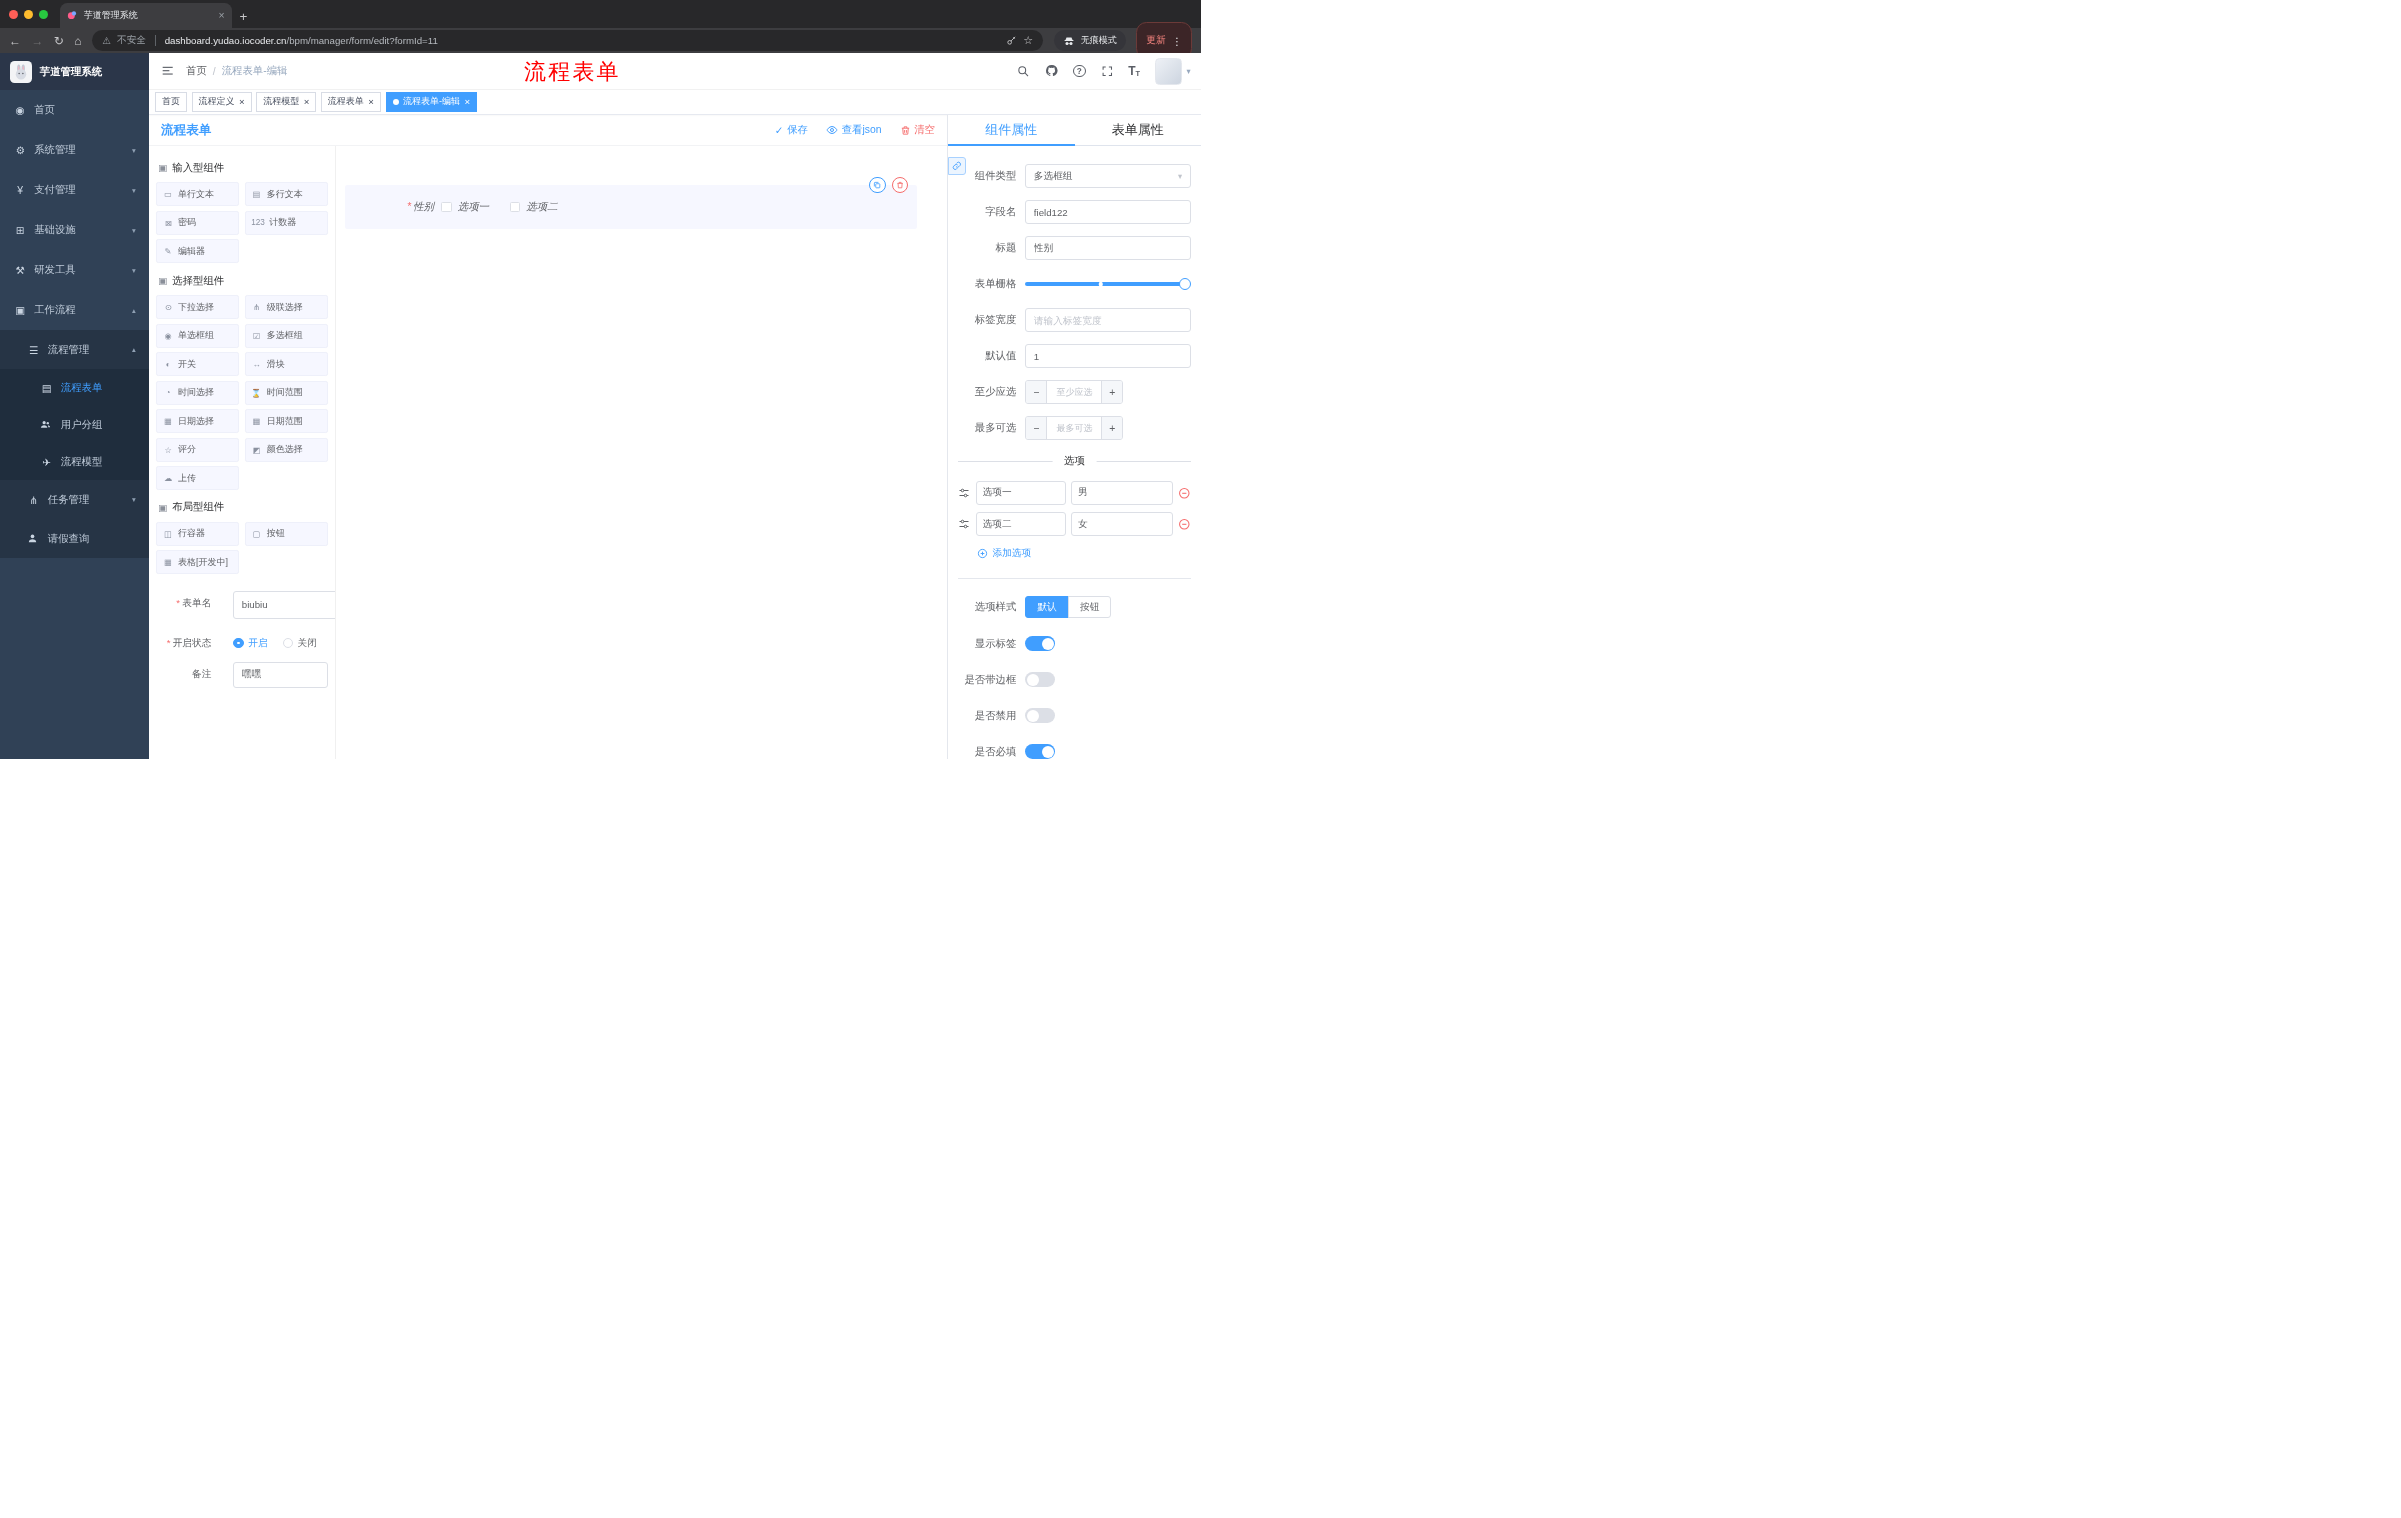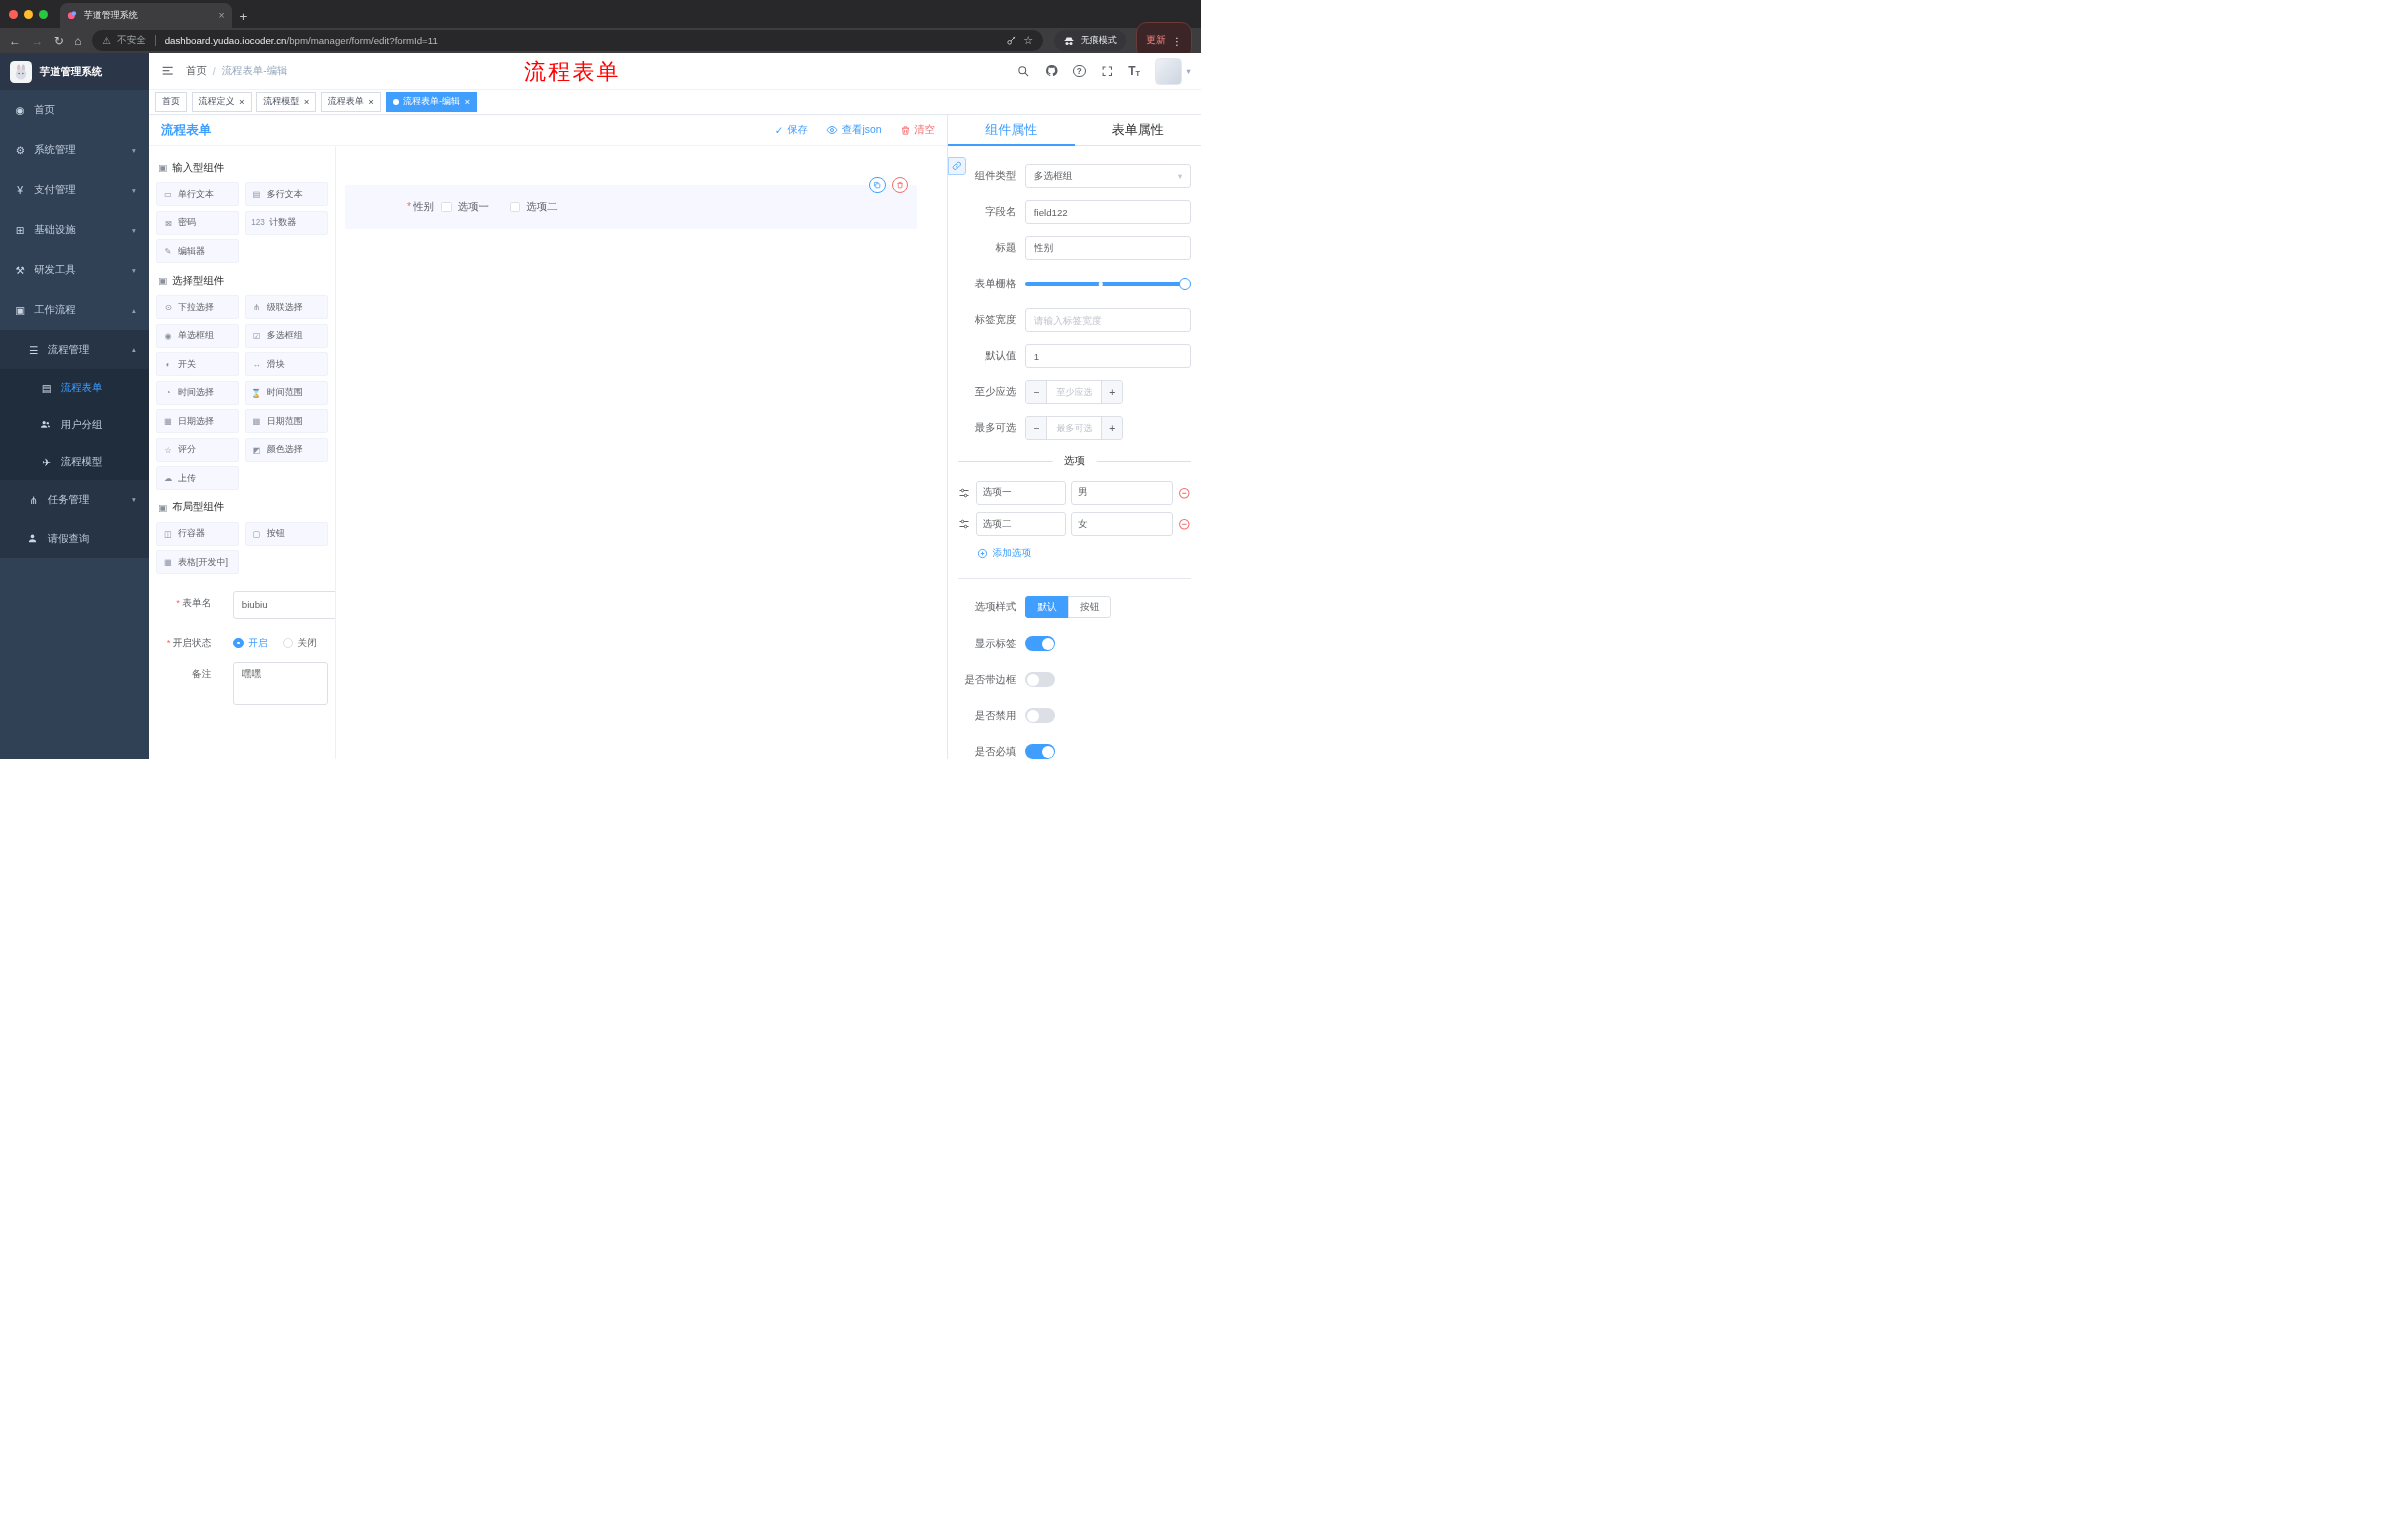--- a/index.html
+++ b/index.html
@@ -96,34 +96,34 @@
   .comp-grid { display:grid; grid-template-columns:1fr 1fr; gap:4.5px 6px; }
   .comp-item { height:24px; display:flex; align-items:center; gap:4.5px; padding:0 5.2px;
     background:#f6f7ff; border:0.7px solid #eef0fa; border-radius:2.2px; font-size:9px; color:#606266; cursor:move; white-space:nowrap; }
   .c-icon { color:#8a919f; font-size:8.2px; min-width:11px; text-align:center; flex-shrink:0; }
 
   .meta-form { margin-top:16.3px; }
   .meta-row { display:flex; align-items:flex-start; margin-bottom:12px; }
   .meta-label { width:55px; flex-shrink:0; text-align:right; font-size:9.7px; color:#606266; padding-top:6px; margin-right:22px; white-space:nowrap; }
   .star-req { color:#f56c6c; margin-right:2.2px; }
   .meta-input { width:111px; height:28px; border:0.7px solid #dcdfe6; border-radius:3px; padding:0 7.4px; font-size:9.7px; color:#606266; outline:none; }
-  textarea.meta-input { height:43px; padding:4.5px 7.4px; resize:none; font-family:Liberation Sans, sans-serif; line-height:1.4; }
+  textarea.meta-input { height:26px; padding:4.5px 7.4px; resize:none; font-family:Liberation Sans, sans-serif; line-height:1.4; }
   .radio-group { display:flex; gap:15px; padding-top:6px; }
   .radio { display:flex; align-items:center; gap:4.5px; font-size:9.7px; color:#606266; cursor:pointer; }
   .radio-dot { position:relative; width:10.4px; height:10.4px; border:0.7px solid #dcdfe6; border-radius:50%; background:#fff; }
   .radio.checked .radio-dot { border-color:#409eff; background:#409eff; }
   .radio.checked .radio-dot::after { content:''; position:absolute; inset:3px; background:#fff; border-radius:50%; }
   .radio.checked .radio-label { color:#409eff; }
 
   .canvas { flex:1; min-width:0; padding:18px 30px 0 9px; background:#fff; overflow:hidden; }
   .form-row { display:flex; align-items:center; }
   .form-label { width:80px; flex-shrink:0; text-align:right; font-size:10.4px; color:#606266; margin-right:7.4px; white-space:nowrap; }
   .text-input { flex:1; height:27px; border:0.7px solid #dcdfe6; border-radius:3px; padding:0 10.4px; font-size:10.4px; color:#606266; outline:none; min-width:0; }
   input::placeholder, textarea::placeholder { color:#c0c4cc; }
-  .selected-row { margin-top:21px; background:#f6f7ff; border-radius:2.2px; padding:15px 9px; position:relative; cursor:pointer; }
+  .selected-row { margin-top:21px; background:#f6f7ff; border-radius:2.2px; padding:15px 9px; position:relative; cursor:pointer;font-style:italic; }
   .selected-row .inner { display:flex; align-items:center; }
   .cb-group { display:flex; gap:21px; }
   .checkbox { display:flex; align-items:center; gap:6px; font-size:10.4px; color:#606266; cursor:pointer; }
   .cb-box { width:10.4px; height:10.4px; border:0.7px solid #dcdfe6; border-radius:1.5px; background:#fff; flex-shrink:0; }
   .item-actions { position:absolute; top:-8.2px; right:9px; display:flex; gap:6px; }
   .round-btn { width:16.3px; height:16.3px; border-radius:50%; background:#fff; display:flex; align-items:center; justify-content:center; cursor:pointer; }
   .copy-btn { border:0.7px solid #409eff; color:#409eff; }
   .del-btn { border:0.7px solid #f56c6c; color:#f56c6c; }
 
   

